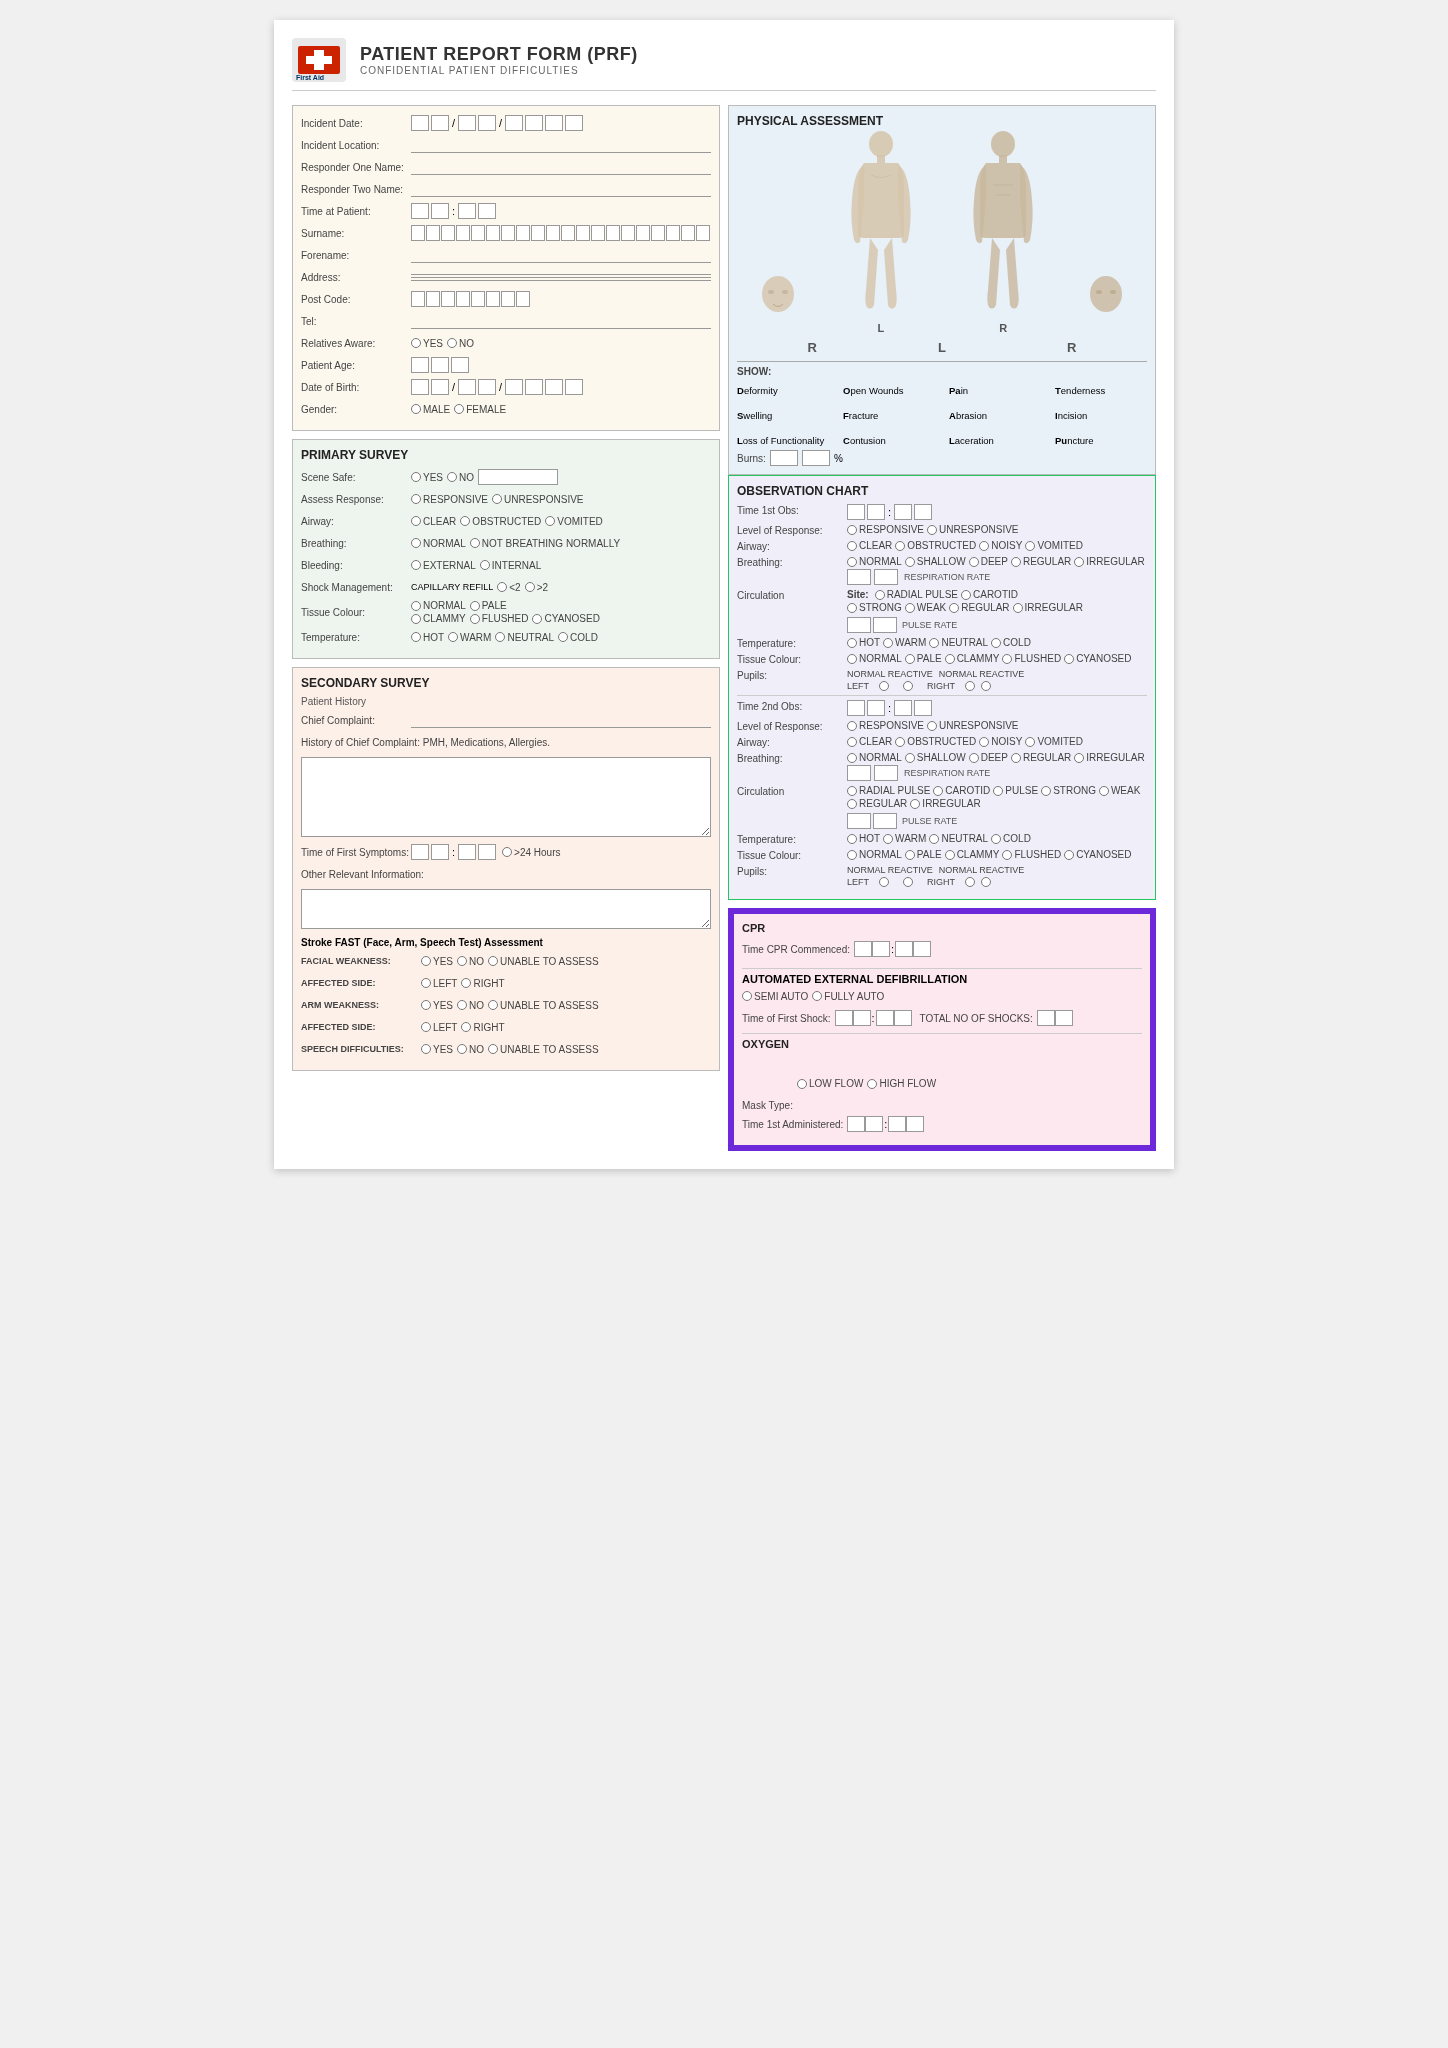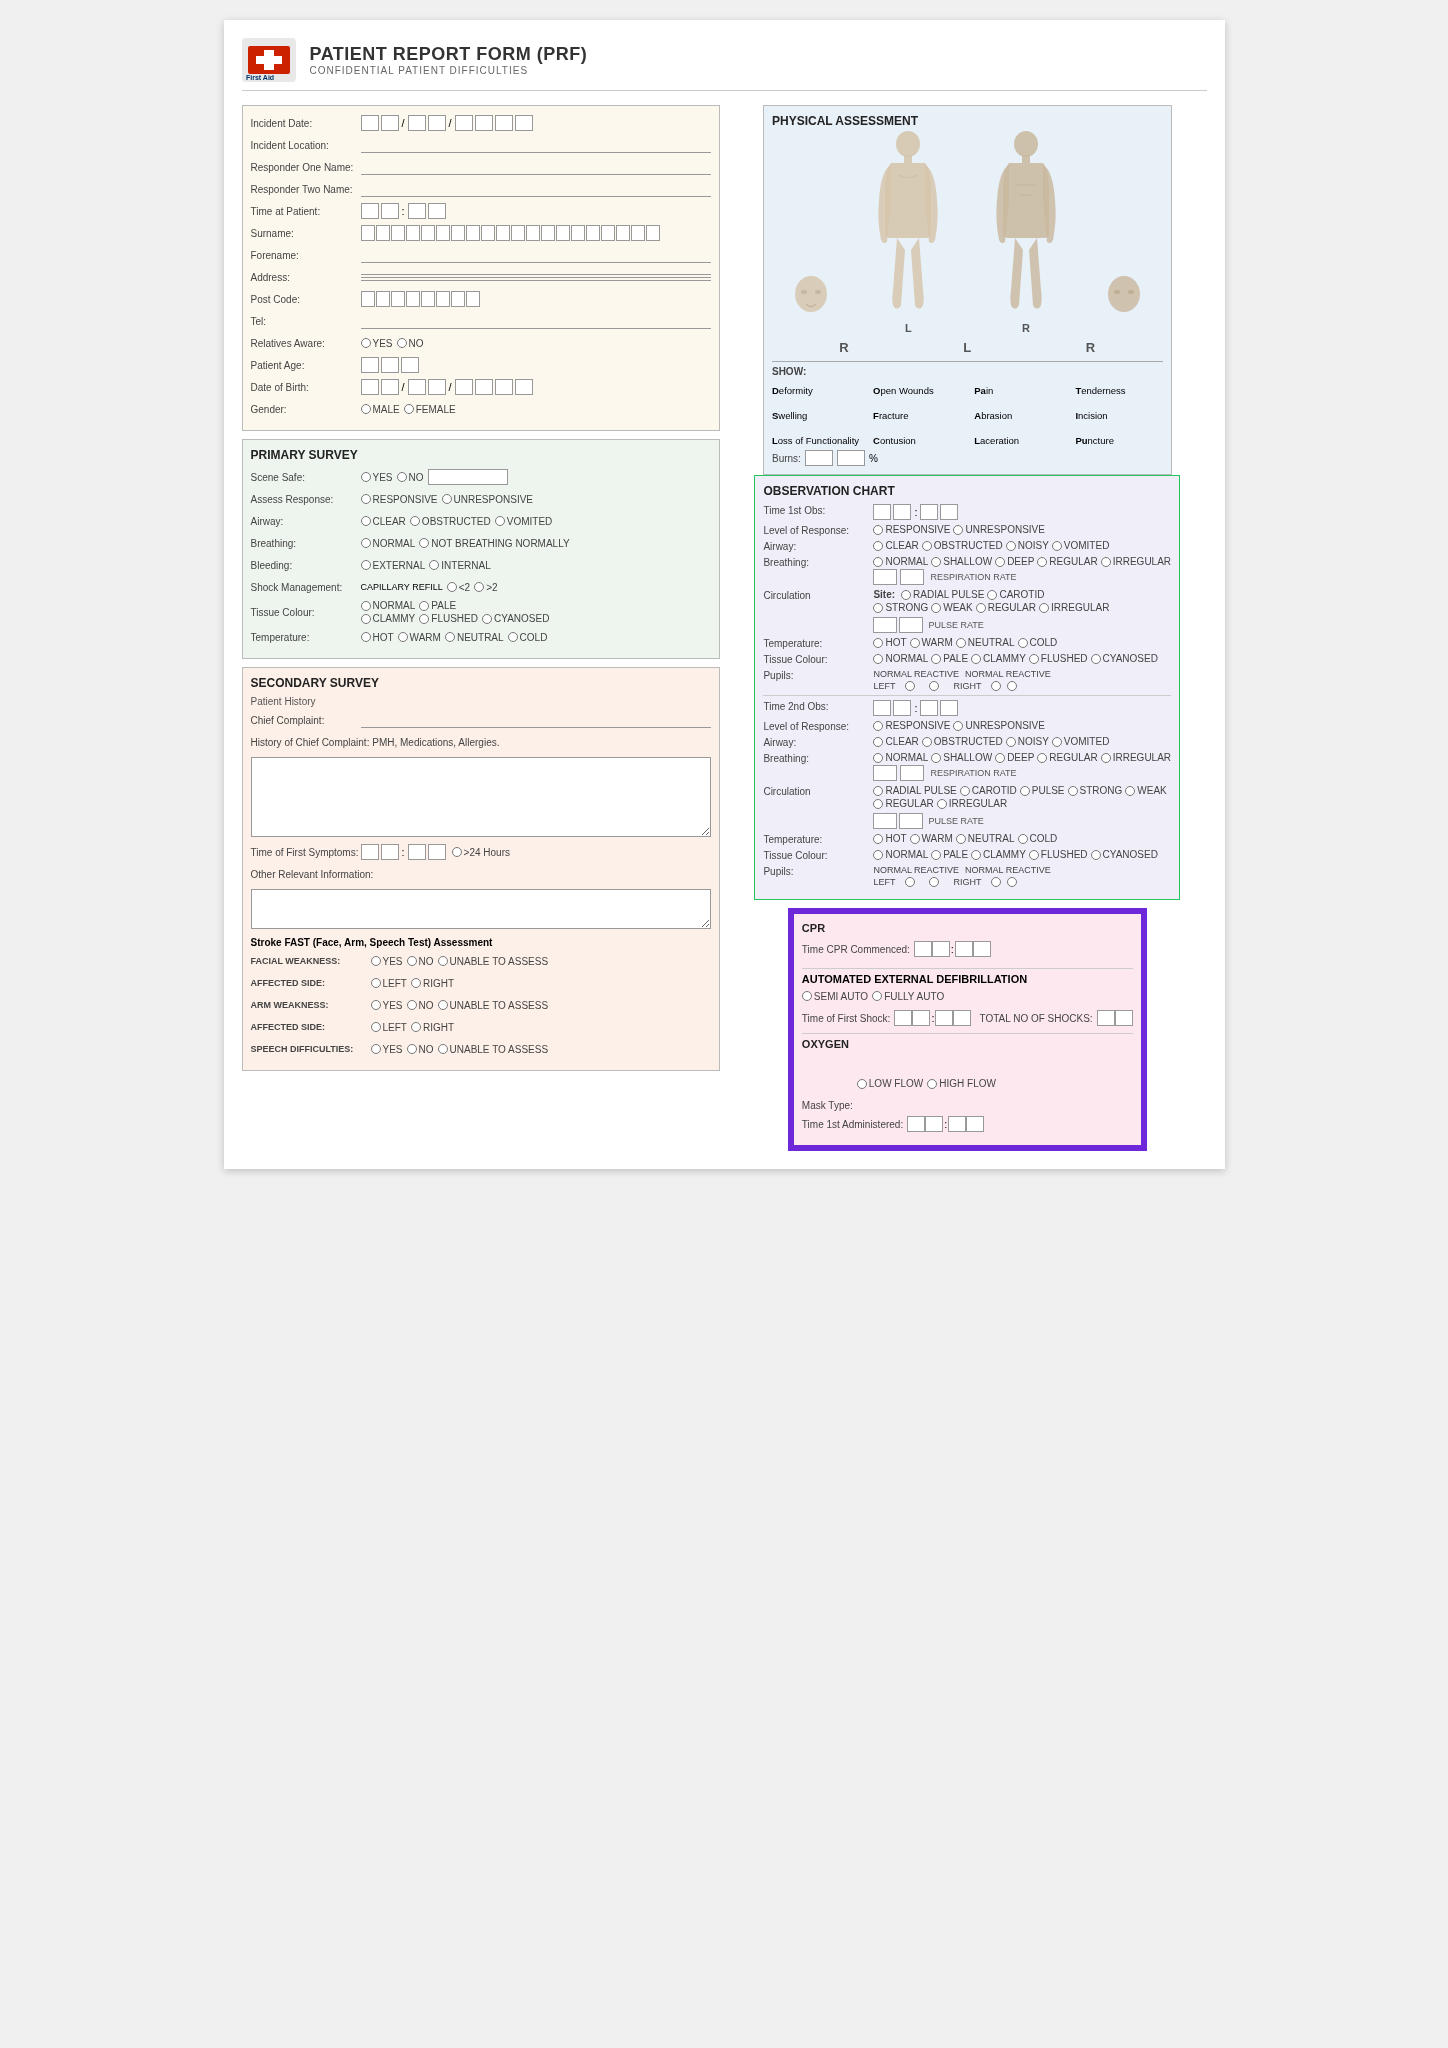--- a/index.html
+++ b/index.html
@@ -5,21 +5,21 @@
     * { box-sizing: border-box; margin: 0; padding: 0; }
     body {
       font-family: Arial, sans-serif;
       font-size: 11px;
       background: #f0f0f0;
       display: flex;
       justify-content: center;
       padding: 20px;
     }
     .page {
-      width: 1001px;
+      width: 900px;
       background: white;
       padding: 18px;
       box-shadow: 0 2px 8px rgba(0,0,0,0.2);
     }
     
     .header {
       display: flex;
       align-items: center;
       margin-bottom: 14px;
       border-bottom: 1px solid #ccc;
@@ -190,21 +190,20 @@
     
     .cpr-section {
       background: #fde8f0;
       border: 6px solid #6d28d9;
       padding: 8px;
       margin-top: 8px;
     }
     .right-column {
       display: flex;
       flex-direction: column;
-      align-items: center;
     }
     .left-column {
       display: flex;
       flex-direction: column;
     }
     hr.divider {
       border: none;
       border-top: 1px solid #ccc;
       margin: 4px 0;
     }

